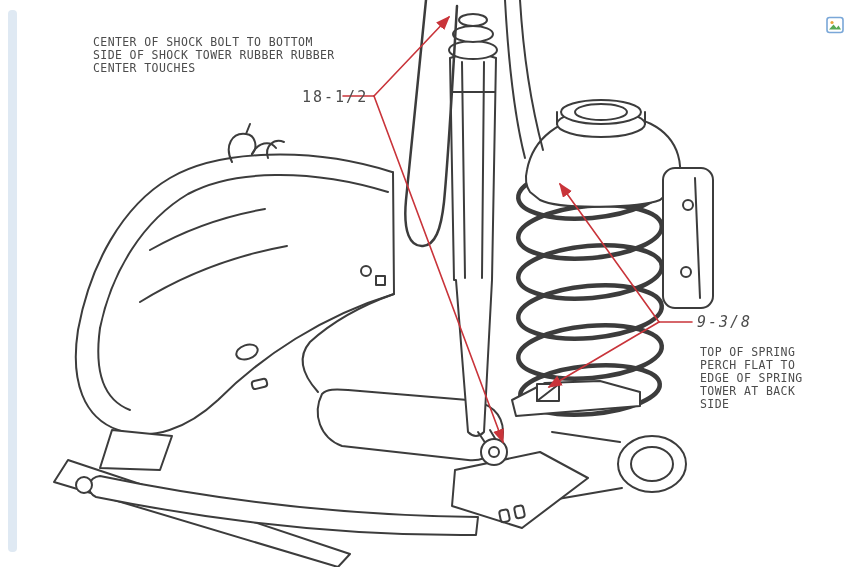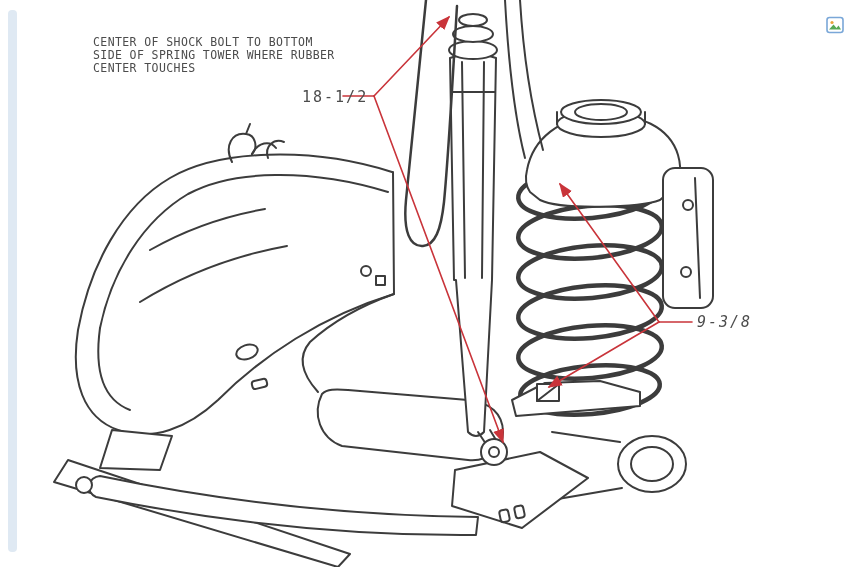--- a/index.html
+++ b/index.html
@@ -127,27 +127,34 @@
       <path d="M 374,96 L 449,17" marker-end="url(#arrow)"></path>
       <path d="M 374,96 L 503,442" marker-end="url(#arrow)"></path>
       <path d="M 692,322 L 659,322"></path>
       <path d="M 659,322 L 560,184" marker-end="url(#arrow)"></path>
       <path d="M 659,322 L 549,387" marker-end="url(#arrow)"></path>
     </g>
   </svg>
 
   <div class="note" style="left:63px;top:36px;margin-left:30px;">
     <div>CENTER OF SHOCK BOLT TO BOTTOM</div>
-    <div>SIDE OF SPRING TOWER WHERE RUBBER</div>
+    <div>SIDE OF SHOCK TOWER RUBBER RUBBER</div>
     <div>CENTER TOUCHES</div>
   </div>
 
   <div class="dim" style="left:268px;top:88px;margin-left:34px;">18-1/2</div>
   <div class="dim" style="left:697px;top:313px;font-style:italic;">9-3/8</div>
 
+  <div class="note" style="left:700px;top:346px;">
+    <div>TOP OF SPRING</div>
+    <div>PERCH FLAT TO</div>
+    <div>EDGE OF SPRING</div>
+    <div>TOWER AT BACK</div>
+    <div>SIDE</div>
+  </div>
 
   <svg class="corner-icon" viewBox="0 0 18 18">
     <rect x="1" y="1.5" width="16" height="15" rx="2.5" fill="#ffffff" stroke="#7aa7d8" stroke-width="1.6"></rect>
     <circle cx="6" cy="6.5" r="1.6" fill="#e8a33d"></circle>
     <path d="M 3,13.5 L 7.5,8.5 L 10.5,12 L 12.5,9.5 L 15,13.5 Z" fill="#57a957"></path>
   </svg>
 
 </div>
 
 </body></html>

